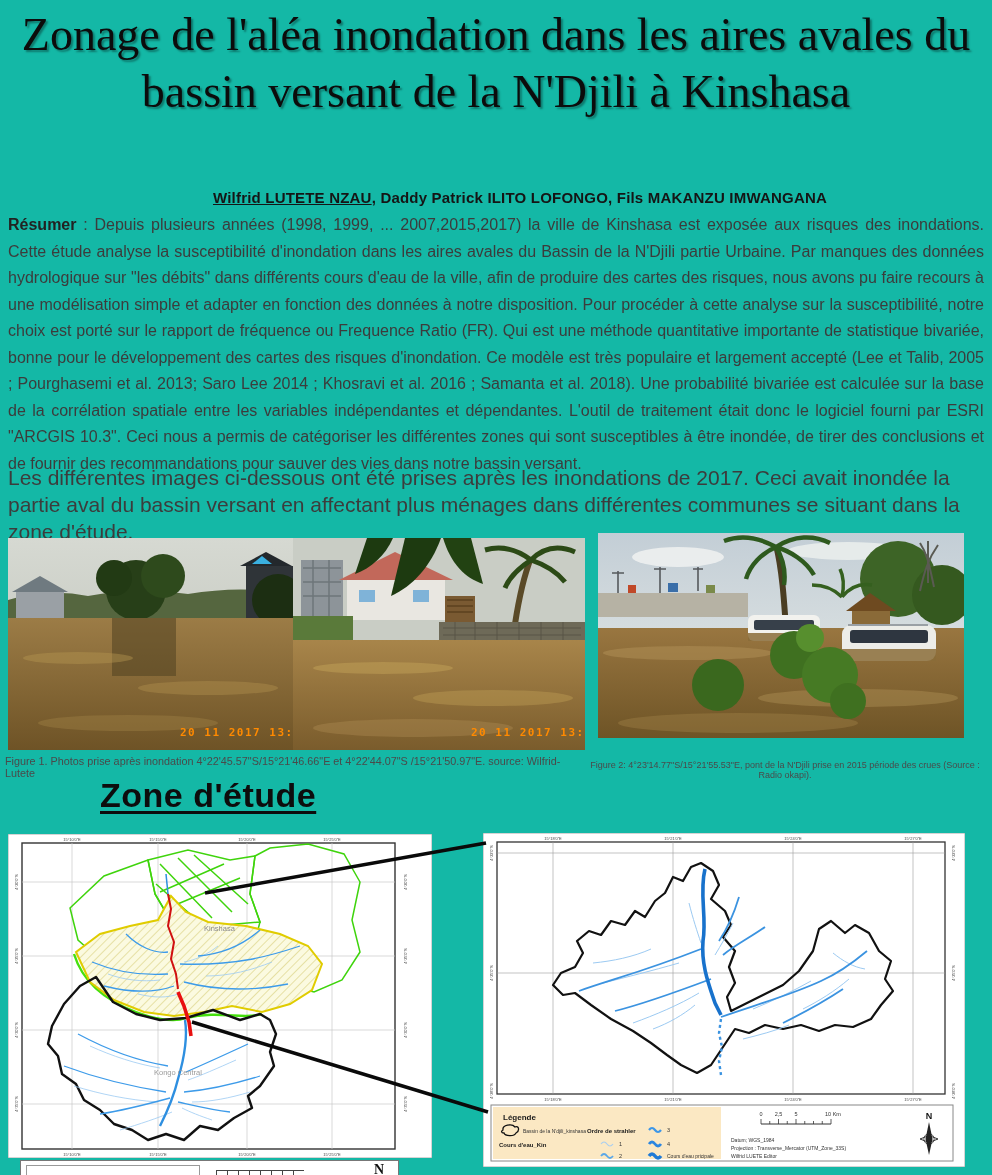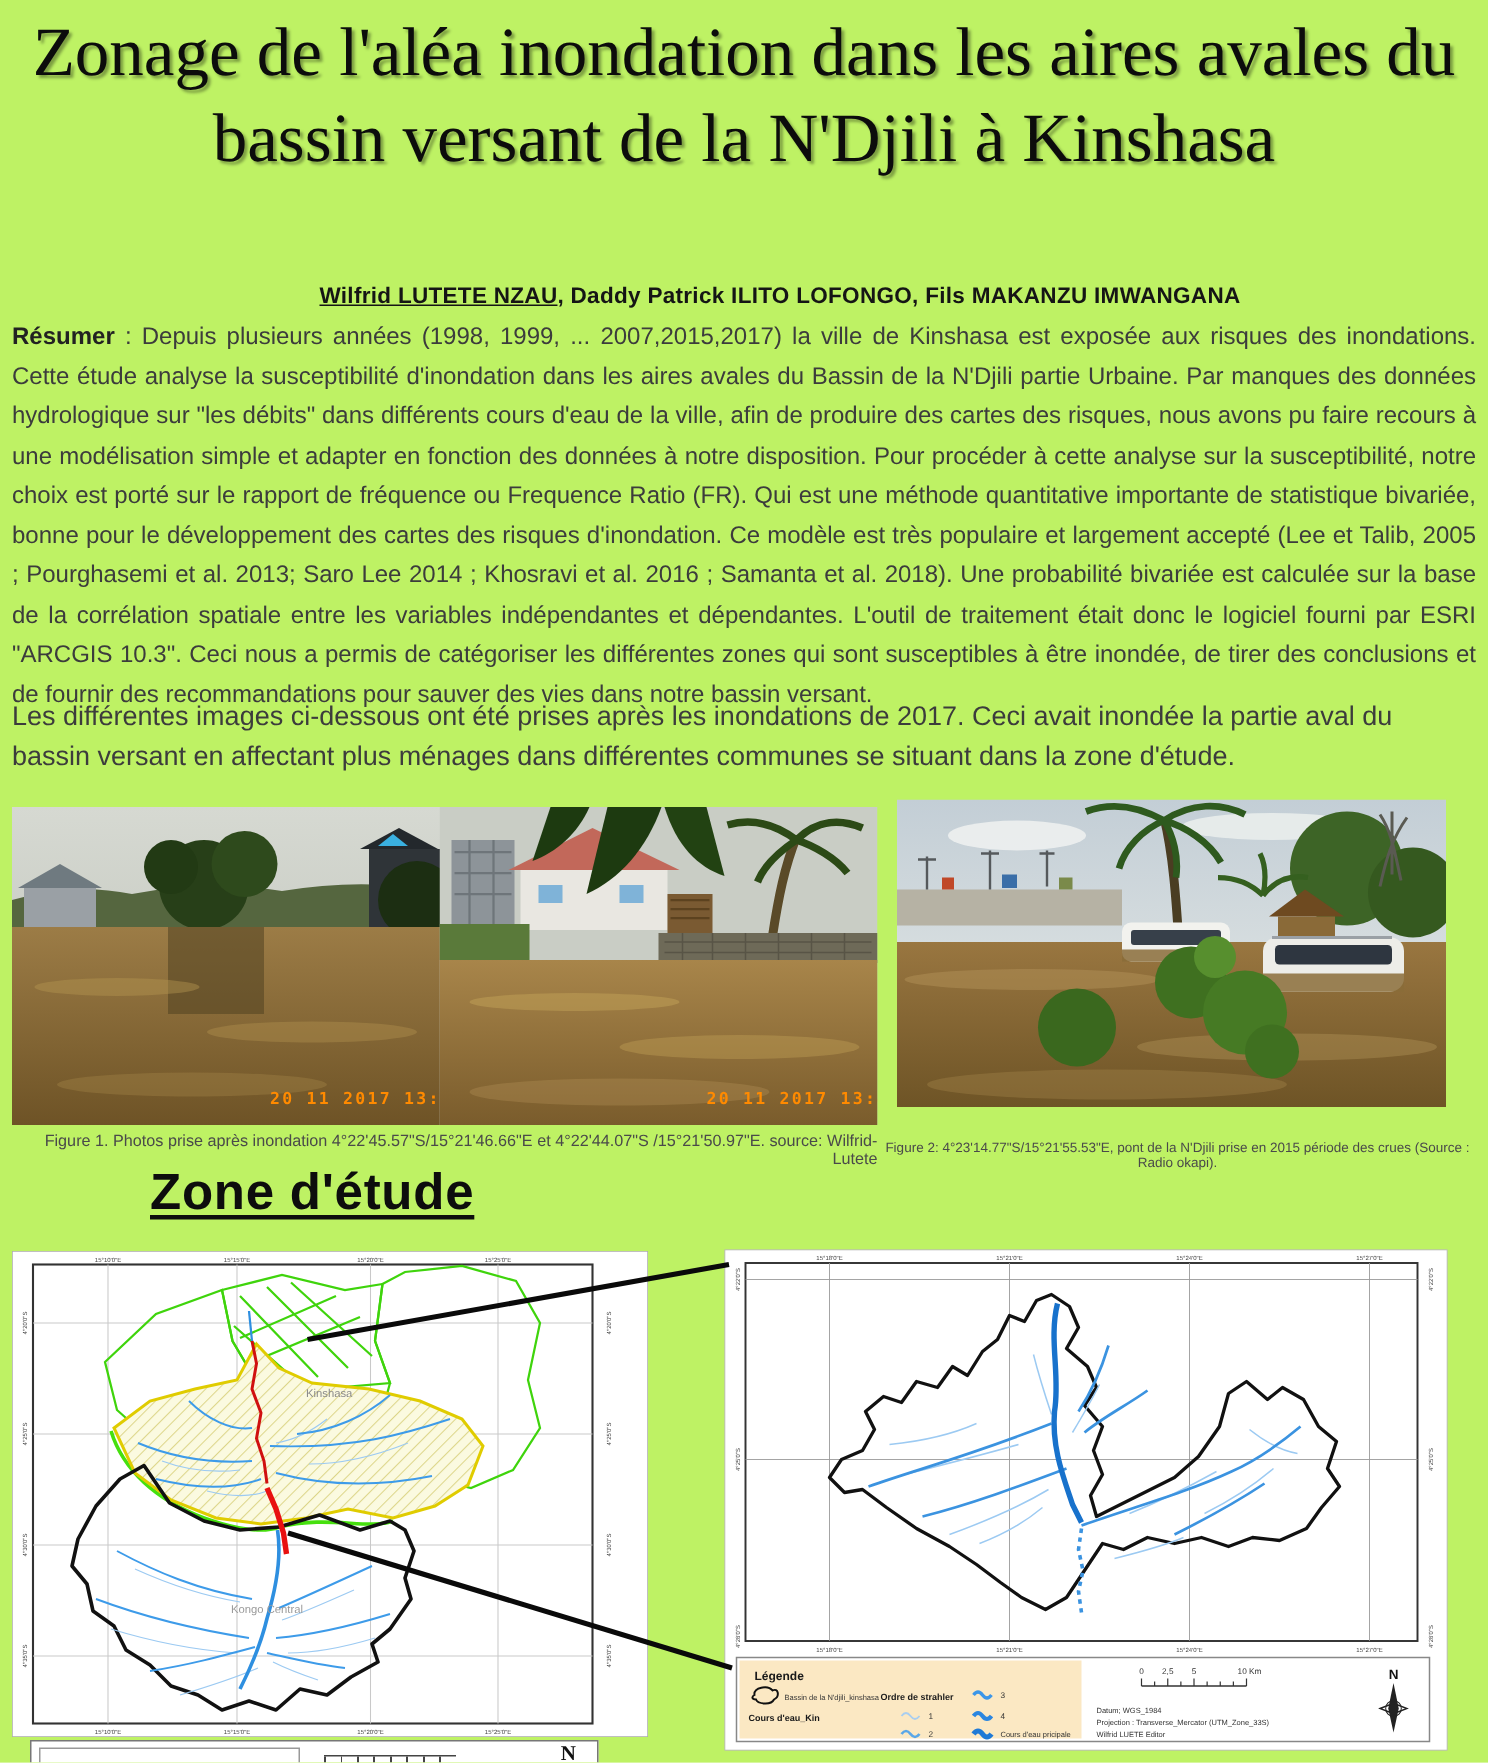--- a/index.html
+++ b/index.html
@@ -1,31 +1,31 @@
 <!DOCTYPE html>
 <html><head>
 <meta charset="utf-8">
 <style>
   html,body{margin:0;padding:0;}
-  .page{position:relative;width:992px;height:1175px;background:#bef264;overflow:hidden;
+  .page{position:relative;width:992px;height:1175px;background:#14b8a6;overflow:hidden;
         font-family:"Liberation Sans",sans-serif;}
   .title{position:absolute;top:6px;left:0;width:100%;margin:0;text-align:center;
          font-family:"Liberation Serif",serif;font-weight:400;font-size:46px;line-height:57px;
          color:#0c0c0c;text-shadow:2px 2px 2px rgba(0,0,0,0.35);}
   .authors{position:absolute;top:189px;left:0;width:100%;text-align:center;
            font-size:15px;font-weight:bold;color:#151515;letter-spacing:0.2px;margin-left:24px;}
   .authors .lead{text-decoration:underline;}
   .abstract{position:absolute;top:212px;left:8px;width:976px;margin:0;
             font-size:16px;line-height:26.5px;color:#3c3c3c;text-align:justify;}
   .abstract b{color:#222;}
   .para2{position:absolute;top:464px;left:8px;width:976px;margin:0;
-         font-size:18px;line-height:27px;color:#3c3c3c;text-align:left;}
+         font-size:21px;line-height:27px;color:#3c3c3c;text-align:left;}
   .photo{position:absolute;display:block;}
   .caption{position:absolute;color:#4a4a4a;}
-  .cap1{top:755px;left:5px;width:580px;font-size:10.8px;text-align:right;}
+  .cap1{top:755px;left:5px;width:580px;font-size:10.8px;text-align:left;}
   .cap2{top:760px;left:582px;width:406px;font-size:9px;text-align:center;}
   .zone-title{position:absolute;top:776px;left:100px;margin:0;font-size:34px;font-weight:bold;
               color:#0d0d0d;text-decoration:underline;text-underline-offset:4px;
               text-decoration-thickness:3px;letter-spacing:0.5px;}
   .mapbox{position:absolute;display:block;}
   .bottom-strip{position:absolute;top:1160px;left:20px;width:377px;height:20px;background:#fff;
                 border:1px solid #777;}
   .bottom-strip .inner-rect{position:absolute;top:4px;left:5px;width:172px;height:14px;
                             background:#fff;border:1px solid #999;}
   .bottom-strip .mini-scale{position:absolute;top:9px;left:195px;width:88px;height:5px;

